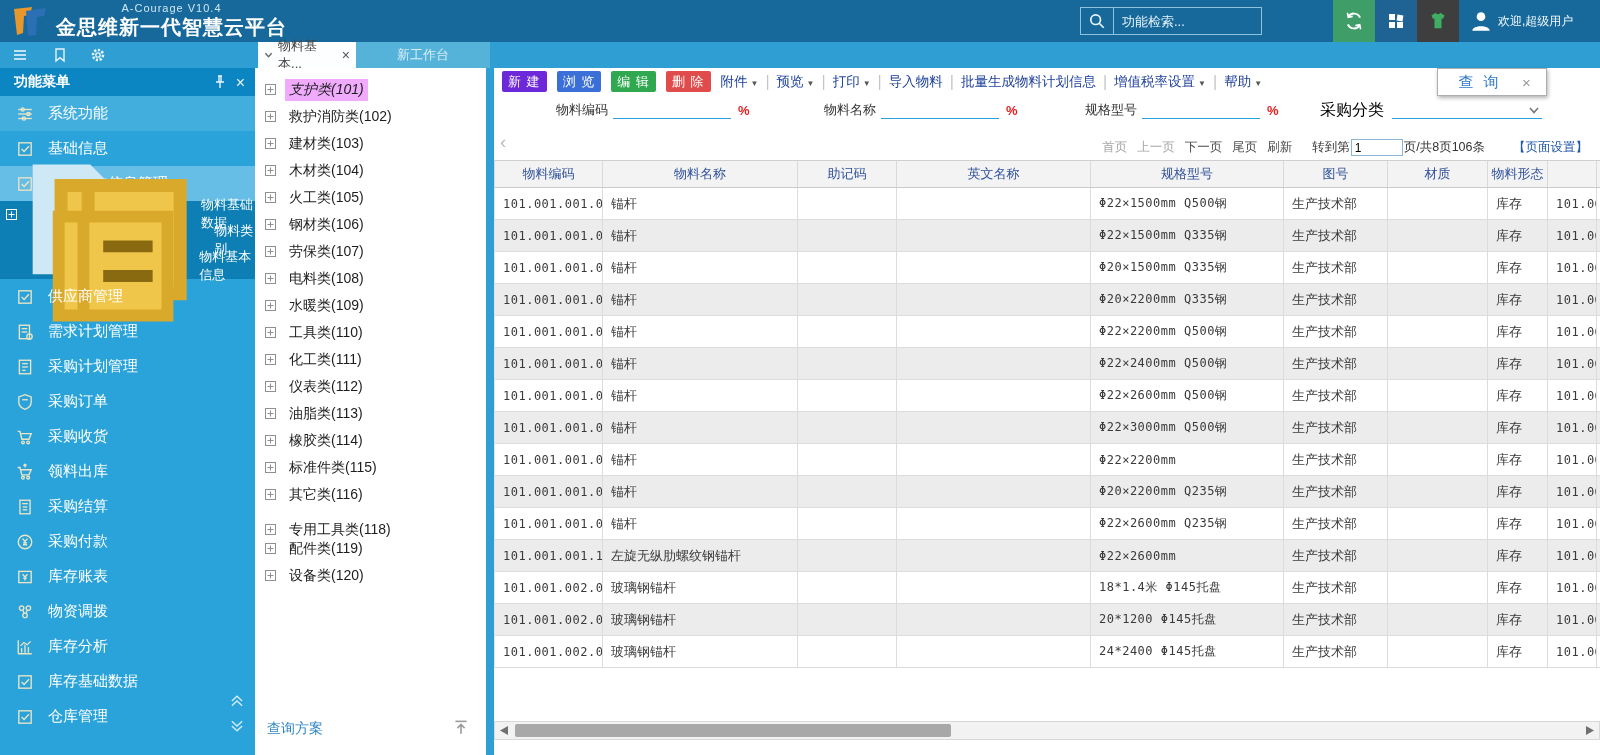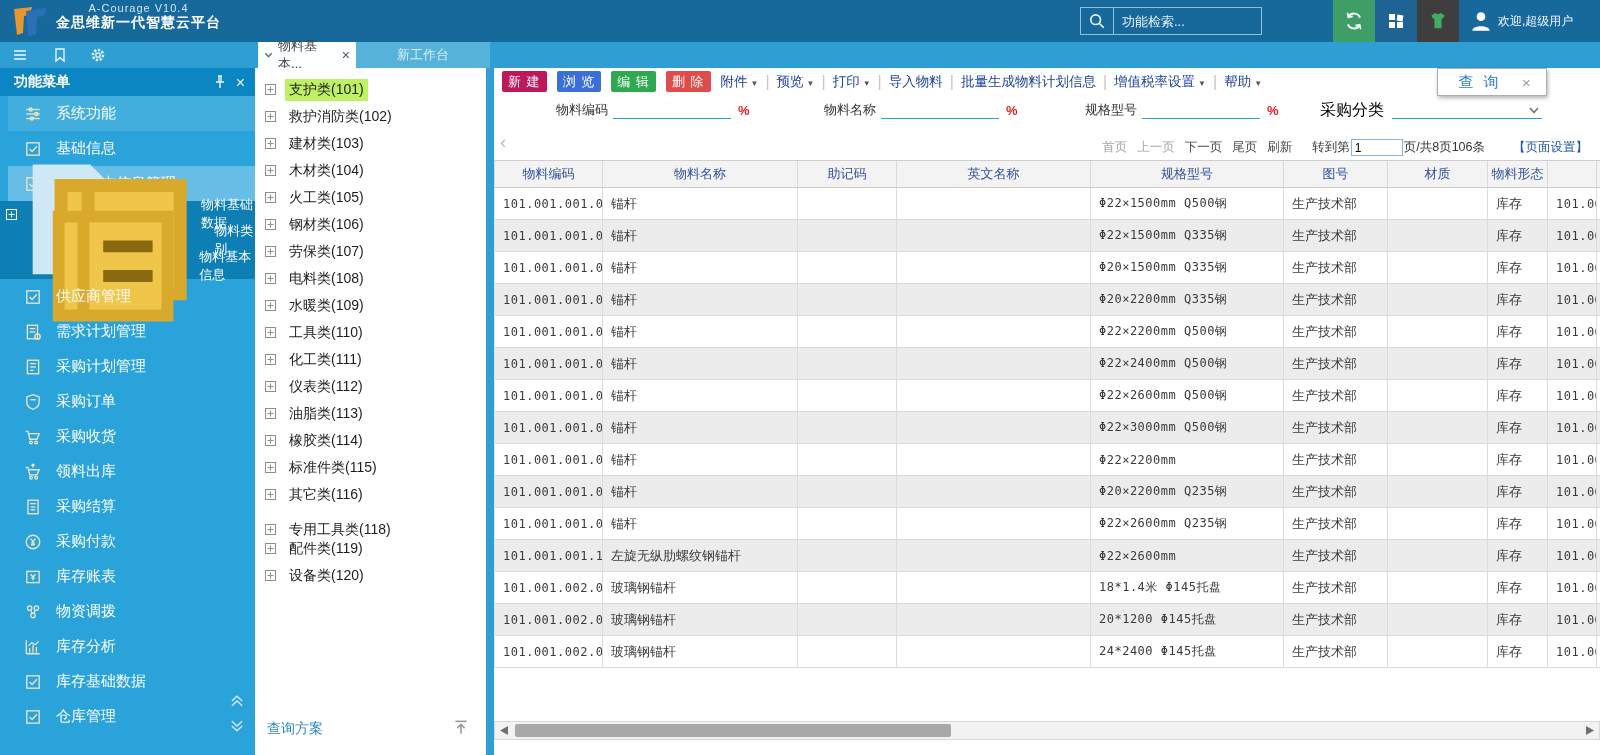--- a/index.html
+++ b/index.html
@@ -4,21 +4,21 @@
 <style>
   * { margin:0; padding:0; box-sizing:border-box; }
   html,body { width:1600px; height:755px; overflow:hidden; background:#fff;
     font-family:"Liberation Sans", sans-serif; }
 
   
   #topbar { position:absolute; left:0; top:0; width:1600px; height:42px; background:#18699b; }
   #logo { position:absolute; left:10px; top:3px; width:40px; height:36px; }
   #brand { position:absolute; left:56px; top:2px; text-align:center; }
   #brand .ver { font-size:11px; color:#cfe6f2; letter-spacing:1px; }
-  #brand .name { font-size:14px; color:#ffffff; font-weight:bold; letter-spacing:1px; }
+  #brand .name { font-size:20px; color:#ffffff; font-weight:bold; letter-spacing:1px; }
   #searchbox { position:absolute; left:1080px; top:7px; height:28px; display:flex; }
   #searchbox .icon-cell { width:34px; height:28px; border:1px solid #8fc1da; display:flex; align-items:center; justify-content:center; }
   #searchbox input { width:148px; height:28px; border:1px solid #8fc1da; border-left:none; background:transparent; color:#f2fafd; font-size:13px; padding-left:8px; outline:none; }
   #searchbox input::placeholder { color:#e8f4fa; }
   .head-tile { position:absolute; top:0; width:42px; height:42px; display:flex; align-items:center; justify-content:center; cursor:pointer; }
   #tile-refresh { left:1333px; background:#3f9e68; }
   #tile-apps { left:1375px; background:#1e6394; }
   #tile-shirt { left:1417px; background:#3e3e3e; }
   #userarea { position:absolute; left:1468px; top:0; height:42px; display:flex; align-items:center; gap:4px; color:#f2fafd; font-size:12px; }
 
@@ -27,34 +27,34 @@
   .tabbar-icon { position:absolute; top:5px; width:16px; height:16px; color:#e8f4fb; cursor:pointer; }
   #tab-active { position:absolute; left:258px; top:0; width:98px; height:26px; background:#fdfeff; color:#444; font-size:13px; display:flex; align-items:center; padding:0 6px; gap:5px; cursor:pointer; }
   #tab-active .x { color:#555; font-size:14px; margin-left:2px; cursor:pointer; }
   #tab-inactive { position:absolute; left:356px; top:0; width:134px; height:26px; background:#55b3d9; color:#d9eef7; font-size:13px; display:flex; align-items:center; justify-content:center; cursor:pointer; }
 
   
   #sidebar { position:absolute; left:0; top:68px; width:255px; height:687px; background:#2aa3da; overflow:hidden; }
   #sidebar-head { height:28px; background:#0c86c2; display:flex; align-items:center; padding:0 10px 0 14px; }
   #sidebar-head .ttl { color:#fff; font-weight:bold; font-size:14px; flex:1; }
   #sidebar-head .hicon { color:#eaf5fb; width:16px; height:16px; margin-left:8px; cursor:pointer; }
-  .side-item { height:35px; display:flex; align-items:center; padding-left:16px; gap:14px; color:#ffffff; font-size:15px; cursor:pointer;margin-left:8px; }
+  .side-item { height:35px; display:flex; align-items:center; padding-left:16px; gap:14px; color:#ffffff; font-size:15px; cursor:pointer; }
   .side-item .sicon { width:18px; height:18px; color:#ece5c4; flex:none; }
   .side-item.first { background:#42aede; }
   .side-item.active { background:#66bde5; }
   #subtree { background:#0e7fb4; }
   .sub-parent { height:26px; display:flex; align-items:center; padding-left:6px; gap:6px; color:#fff; font-size:13px; cursor:pointer; }
   .sub-child { height:26px; display:flex; align-items:center; padding-left:34px; gap:7px; color:#fff; font-size:13px; cursor:pointer; }
   .side-scroll { position:absolute; right:10px; width:16px; height:12px; color:#d6ecf8; cursor:pointer; }
 
   
   #treepanel { position:absolute; left:255px; top:68px; width:231px; height:687px; background:#fff; }
   .tree-item { position:absolute; left:0; height:27px; display:flex; align-items:center; padding-left:10px; gap:9px; cursor:pointer; }
   .tree-item .lbl { font-size:14px; color:#1d1d1d; padding:2px 4px; white-space:nowrap; }
-  .tree-item.sel .lbl { background:#bef264; }
+  .tree-item.sel .lbl { background:#f0abfc;font-style:italic; }
   #tree-footer-link { position:absolute; left:12px; top:652px; color:#2f86c3; font-size:14px; cursor:pointer; }
   #tree-top-icon { position:absolute; right:16px; top:650px; width:18px; height:18px; color:#999; cursor:pointer; }
 
   
   #splitter { position:absolute; left:486px; top:68px; width:8px; height:687px; background:#2e9ed3; cursor:col-resize; }
 
   
   #toolbar { position:absolute; left:494px; top:68px; width:940px; height:27px; display:flex; align-items:center; padding-left:8px; }
   .tb-btn { height:21px; min-width:44px; margin-right:10px; border:none; border-radius:2px; color:#fff; font-size:13px; letter-spacing:1px; cursor:pointer; font-family:inherit; padding:0 6px; }
   .tb-menu { color:#1d3f9a; font-size:13.5px; cursor:pointer; white-space:nowrap; }
@@ -517,21 +517,21 @@
   <div id="tree-footer-link">查询方案</div>
   <svg id="tree-top-icon" viewBox="0 0 16 16" fill="none" stroke="currentColor" stroke-width="1.4">
     <line x1="3" y1="3" x2="13" y2="3"></line>
       <path d="M8 14 V6 M4.8 9 L8 5.6 L11.2 9"></path>
   </svg>
 </div>
 
 <div id="splitter"></div>
 
 <div id="toolbar">
-    <button class="tb-btn" style="background: #be185d;">新 建</button>
+    <button class="tb-btn" style="background: #6d28d9;">新 建</button>
     <button class="tb-btn" style="background: rgb(58, 111, 216);">浏 览</button>
     <button class="tb-btn" style="background: rgb(47, 168, 79);">编 辑</button>
     <button class="tb-btn" style="background: rgb(224, 75, 75);">删 除</button>
     <span class="tb-menu">附件<span class="tb-caret">▼</span></span>
     <span class="tb-sep">|</span>
     <span class="tb-menu">预览<span class="tb-caret">▼</span></span>
     <span class="tb-sep">|</span>
     <span class="tb-menu">打印<span class="tb-caret">▼</span></span>
     <span class="tb-sep">|</span>
     <span class="tb-menu">导入物料</span>

